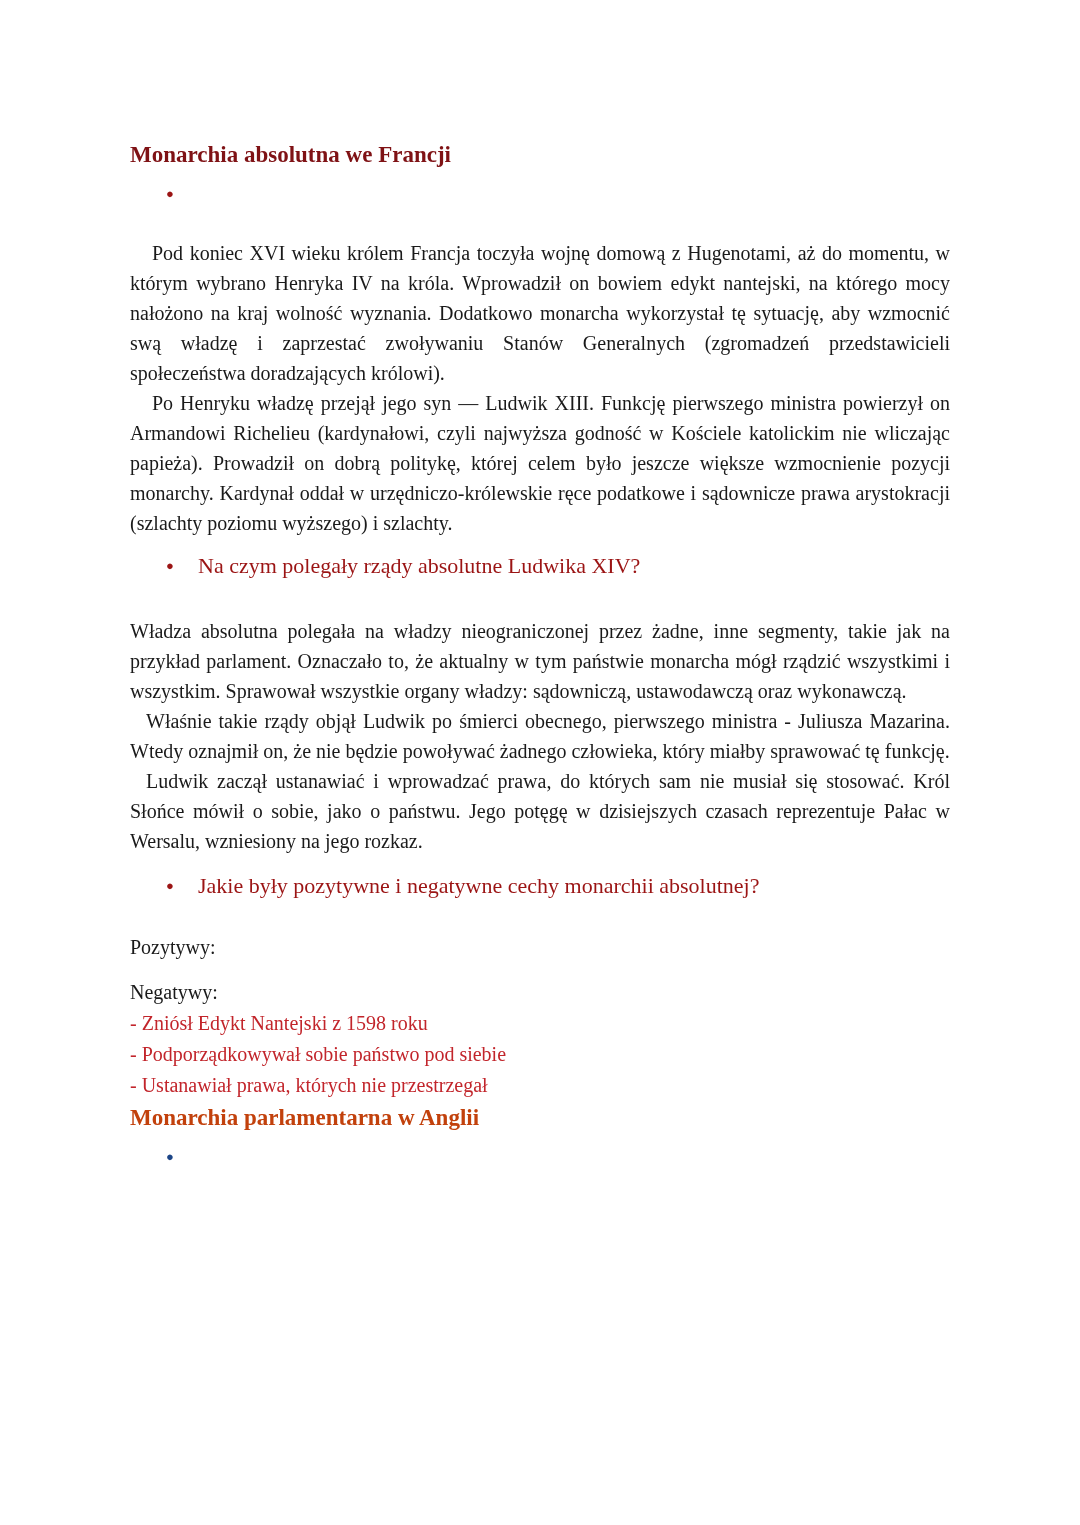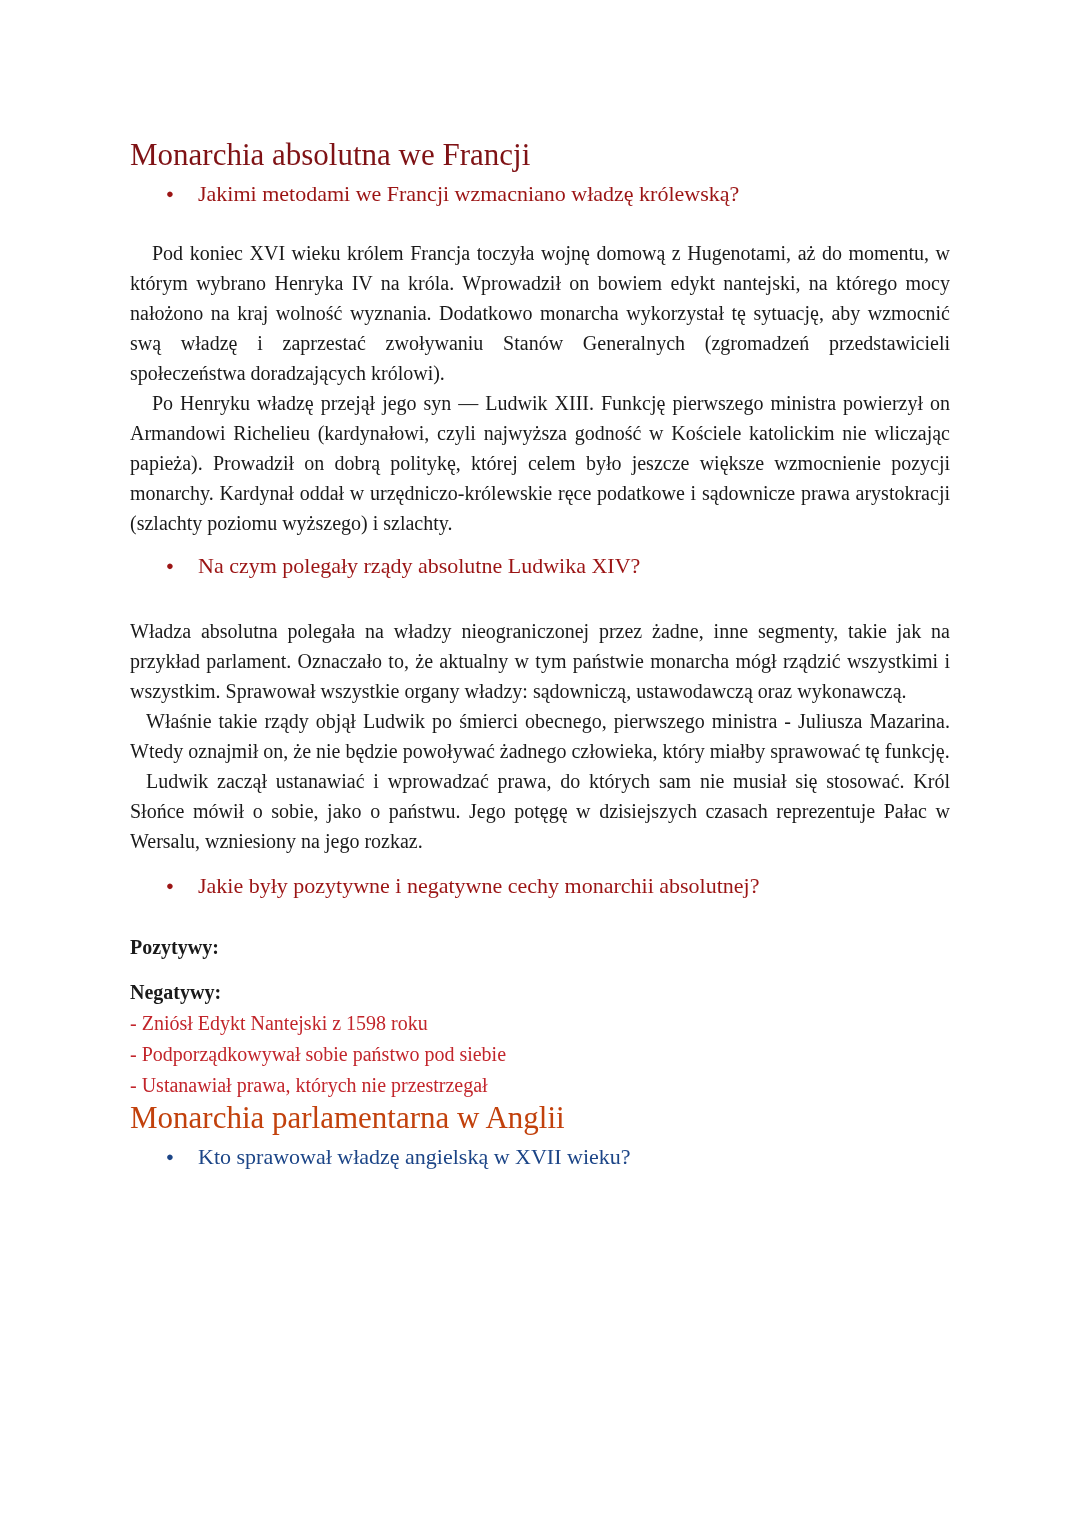--- a/index.html
+++ b/index.html
@@ -8,23 +8,23 @@
     position: relative;
     width: 1080px;
     height: 1525px;
     background: #ffffff;
     padding: 138px 130px 0 130px;
     font-family: "Liberation Serif", "DejaVu Serif", serif;
     color: #1a1a1a;
     overflow: hidden;
   }
   h1.sec-title {
-    font-size: 31px;
+    font-size: 23px;
     line-height: 34px;
-    font-weight: normal;
+    font-weight: bold;
     margin: 0 0 8px 0;
   }
   .red-title  { color: #7f1215; }
   .blue-title { color: #c2410c; margin-top: 18px; }
 
   .q {
     display: flex;
     align-items: flex-start;
     padding-left: 36px;
     font-size: 22px;
@@ -51,39 +51,37 @@
     margin: 0;
   }
   .indent-lg { text-indent: 22px; }
   .indent-sm { text-indent: 16px; }
 
   .list-block { margin: 0; }
   .list-block .label {
     font-size: 20px;
     line-height: 31px;
     color: #1a1a1a;
-    font-weight: bold;
   }
   .list-block .item {
     font-size: 20px;
     line-height: 31px;
     color: #c2252b;
   }
   .cons-block { margin-top: 14px; }
 </style>
 </head>
 <body>
 
 <div class="page">
 
   <h1 class="sec-title red-title">Monarchia absolutna we Francji</h1>
 
   <div class="q q-red q1">
     <span class="dot">●</span>
-    <span>Jakimi metodami we Francji wzmacniano władzę królewską?</span>
   </div>
 
   <p class="body indent-lg">Pod koniec XVI wieku królem Francja toczyła wojnę domową z Hugenotami, aż do momentu, w którym wybrano Henryka IV na króla. Wprowadził on bowiem edykt nantejski, na którego mocy nałożono na kraj wolność wyznania. Dodatkowo monarcha wykorzystał tę sytuację, aby wzmocnić swą władzę i zaprzestać zwoływaniu Stanów Generalnych (zgromadzeń przedstawicieli społeczeństwa doradzających królowi).</p>
   <p class="body indent-lg">Po Henryku władzę przejął jego syn — Ludwik XIII. Funkcję pierwszego ministra powierzył on Armandowi Richelieu (kardynałowi, czyli najwyższa godność w Kościele katolickim nie wliczając papieża). Prowadził on dobrą politykę, której celem było jeszcze większe wzmocnienie pozycji monarchy. Kardynał oddał w urzędniczo-królewskie ręce podatkowe i sądownicze prawa arystokracji (szlachty poziomu wyższego) i szlachty.</p>
 
   <div class="q q-red q2">
     <span class="dot">●</span>
     <span>Na czym polegały rządy absolutne Ludwika XIV?</span>
   </div>
 
@@ -104,16 +102,15 @@
     <div class="label">Negatywy:</div>
     <div class="item">- Zniósł Edykt Nantejski z 1598 roku</div>
     <div class="item">- Podporządkowywał sobie państwo pod siebie</div>
     <div class="item">- Ustanawiał prawa, których nie przestrzegał</div>
   </div>
 
   <h1 class="sec-title blue-title">Monarchia parlamentarna w Anglii</h1>
 
   <div class="q q-blue qe">
     <span class="dot">●</span>
-    <span>Kto sprawował władzę angielską w XVII wieku?</span>
   </div>
 
 </div>
 
 </body></html>

